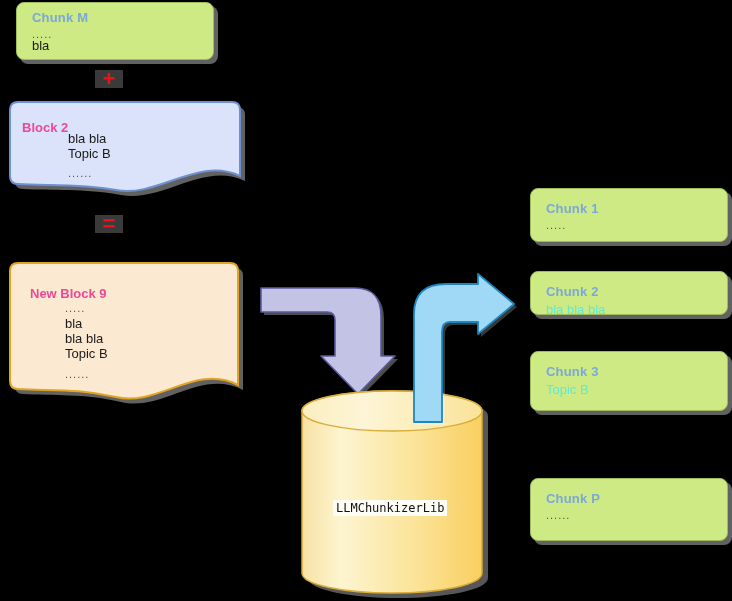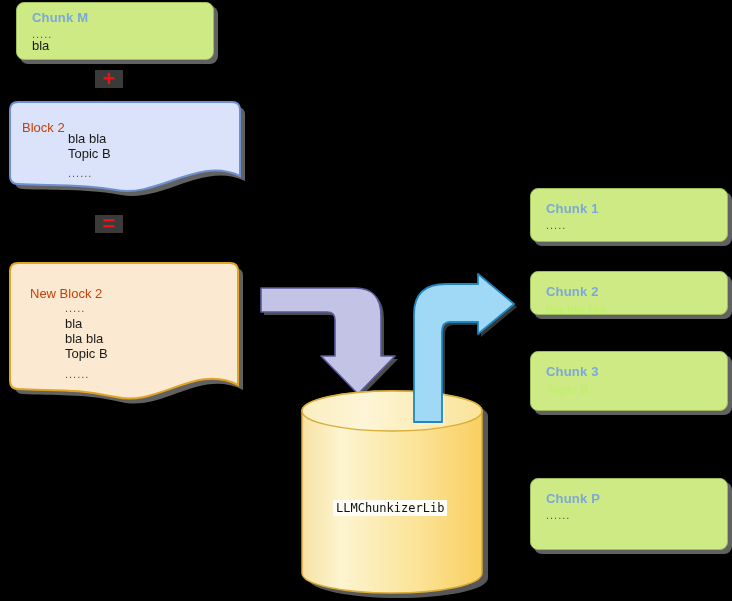--- a/index.html
+++ b/index.html
@@ -56,21 +56,21 @@
     font-size: 13px;
     font-weight: bold;
     color: #7aa7dd;
     letter-spacing: .2px;
   }
   .chunk-line {
     position: absolute;
     left: 16px;
     top: 31px;
     font-size: 13px;
-    color: #bef264;
+    color: #5eead4;
   }
   .dots {
     color: #55554a;
     letter-spacing: 1px;
     font-size: 11px;
   }
 
   
   #chunkM .chunk-title { top: 8px; }
   #chunkM .l1 { position:absolute; left:16px; top:26px; }
@@ -95,22 +95,22 @@
   }
 
   
   .waveblock {
     position: absolute;
   }
   .waveblock svg { display: block; overflow: visible; }
   .wb-title {
     position: absolute;
     font-size: 13px;
-    font-weight: normal;
-    color: #c2410c;
+    font-weight: bold;
+    color: #ec4899;
     z-index: 3;
   }
   .wb-text {
     position: absolute;
     z-index: 3;
     text-align: left;
     font-size: 13px;
     color: #1a1a1a;
     line-height: 15px;
   }
@@ -168,21 +168,21 @@
 
   <div class="op" id="opEq" style="left:95px; top:215px; width:28px; height:18px;">
     <span class="sym">=</span>
   </div>
 
   <div class="waveblock" id="newblock2" style="left:8px; top:255px; width:236px; height:142px;">
     <svg width="244" height="150" viewBox="0 0 244 150">
       <path d="M10,8 L222,8 Q230,8 230,16 L230,130 C188,108 150,152 108,142 C70,133 40,136 10,134 Q2,134 2,126 L2,16 Q2,8 10,8 Z" transform="translate(5,5)" fill="rgba(255,255,255,0.38)" stroke="none"></path>
       <path d="M10,8 L222,8 Q230,8 230,16 L230,130 C188,108 150,152 108,142 C70,133 40,136 10,134 Q2,134 2,126 L2,16 Q2,8 10,8 Z" fill="#fce9d2" stroke="#e0a526" stroke-width="2"></path>
     </svg>
-    <span class="wb-title" style="left:22px; top:31px;">New Block 2</span>
+    <span class="wb-title" style="left:22px; top:31px;">New Block 9</span>
     <div class="wb-text" style="left:57px; top:46px; width:120px;">
       <div class="dots">.....</div>
       <div>bla</div>
       <div>bla bla</div>
       <div>Topic B</div>
       <div class="dots" style="margin-top:6px;">......</div>
     </div>
   </div>
 
   <div class="arrow" id="arrowIn" style="left:258px; top:282px; width:140px; height:118px;">
@@ -244,21 +244,21 @@
 
   <div class="node chunk" style="left:530px; top:351px; width:198px; height:60px;">
     <div class="shadow"></div>
     <div class="body"></div>
     <div class="content">
       <span class="chunk-title">Chunk 3</span>
       <span class="chunk-line">Topic B</span>
     </div>
   </div>
 
-  <div class="node chunk" style="left:530px; top:478px; width:198px; height:72px;">
+  <div class="node chunk" style="left:530px; top:478px; width:198px; height:63px;">
     <div class="shadow"></div>
     <div class="body"></div>
     <div class="content">
       <span class="chunk-title">Chunk P</span>
       <span class="chunk-line dots">......</span>
     </div>
   </div>
 
 </div>
 

